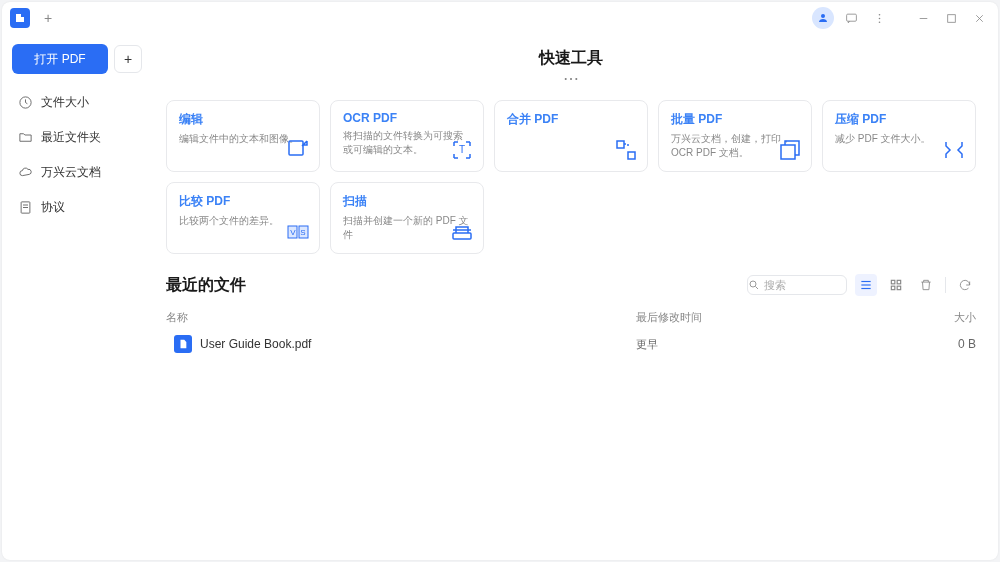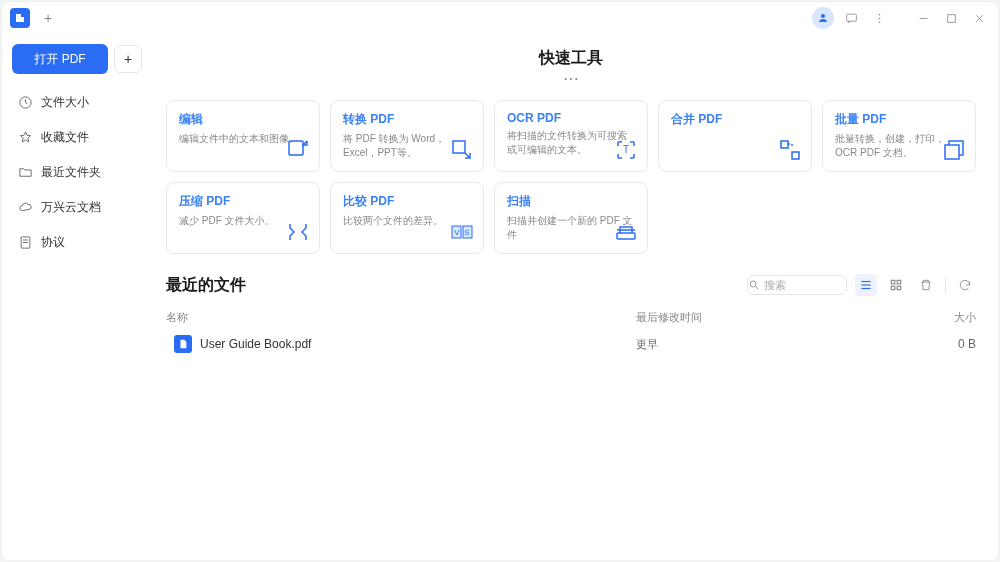--- a/index.html
+++ b/index.html
@@ -113,26 +113,20 @@
       </div>
       <div class="side-item">
         <svg viewBox="0 0 24 24">
             <circle cx="12" cy="12" r="9"></circle>
             <path d="M12 7v5l3 2"></path>
           </svg>
         <span>文件大小</span>
       </div>
       <div class="side-item">
         <svg viewBox="0 0 24 24">
-            <path d="M12 3l2.5 5.5L20 9l-4 4 1 6-5-3-5 3 1-6-4-4 5.5-.5z"></path>
-          </svg>
-        <span>收藏文件</span>
-      </div>
-      <div class="side-item">
-        <svg viewBox="0 0 24 24">
             <path d="M3 6h6l2 2h10v10H3z"></path>
           </svg>
         <span>最近文件夹</span>
       </div>
       <div class="side-item">
         <svg viewBox="0 0 24 24">
             <path d="M7 17a4 4 0 010-8 5 5 0 019-2 4 4 0 012 8z"></path>
           </svg>
         <span>万兴云文档</span>
       </div>
@@ -156,30 +150,20 @@
           <div class="card-title">编辑</div>
           <div class="card-desc">编辑文件中的文本和图像。</div>
           <div class="card-icon">
               <svg viewBox="0 0 24 24" fill="none" stroke="#2a6df4" stroke-width="1.5">
                 <rect x="3" y="3" width="14" height="14" rx="1"></rect>
                 <path d="M16 8l5-5M21 3v4h-4" stroke="#2a6df4"></path>
               </svg>
             </div>
         </div>
         <div class="card">
-          <div class="card-title">转换 PDF</div>
-          <div class="card-desc">将 PDF 转换为 Word，Excel，PPT等。</div>
-          <div class="card-icon">
-              <svg viewBox="0 0 24 24" fill="none" stroke="#2a6df4" stroke-width="1.5">
-                <rect x="3" y="3" width="12" height="12"></rect>
-                <path d="M15 15l5 5M20 15v5h-5"></path>
-              </svg>
-            </div>
-        </div>
-        <div class="card">
           <div class="card-title">OCR PDF</div>
           <div class="card-desc">将扫描的文件转换为可搜索或可编辑的文本。</div>
           <div class="card-icon">
               <svg viewBox="0 0 24 24" fill="none" stroke="#2a6df4" stroke-width="1.5">
                 <path d="M4 4h4M4 4v4M20 4h-4M20 4v4M4 20h4M4 20v-4M20 20h-4M20 20v-4"></path>
                 <text x="12" y="15" text-anchor="middle" font-size="10" fill="#2a6df4" stroke="none">T</text>
               </svg>
             </div>
         </div>
         <div class="card">
@@ -187,21 +171,21 @@
           <div class="card-icon">
               <svg viewBox="0 0 24 24" fill="none" stroke="#2a6df4" stroke-width="1.5">
                 <rect x="3" y="3" width="7" height="7"></rect>
                 <rect x="14" y="14" width="7" height="7"></rect>
                 <path d="M10 6h4v4" stroke-dasharray="2"></path>
               </svg>
             </div>
         </div>
         <div class="card">
           <div class="card-title">批量 PDF</div>
-          <div class="card-desc">批量转换，创建，打印，OCR PDF 文档。</div>
+          <div class="card-desc">万兴云文档，创建，打印，OCR PDF 文档。</div>
           <div class="card-icon">
               <svg viewBox="0 0 24 24" fill="none" stroke="#2a6df4" stroke-width="1.5">
                 <rect x="7" y="3" width="14" height="14"></rect>
                 <rect x="3" y="7" width="14" height="14" fill="#fff"></rect>
               </svg>
             </div>
         </div>
         <div class="card">
           <div class="card-title">压缩 PDF</div>
           <div class="card-desc">减少 PDF 文件大小。</div>

